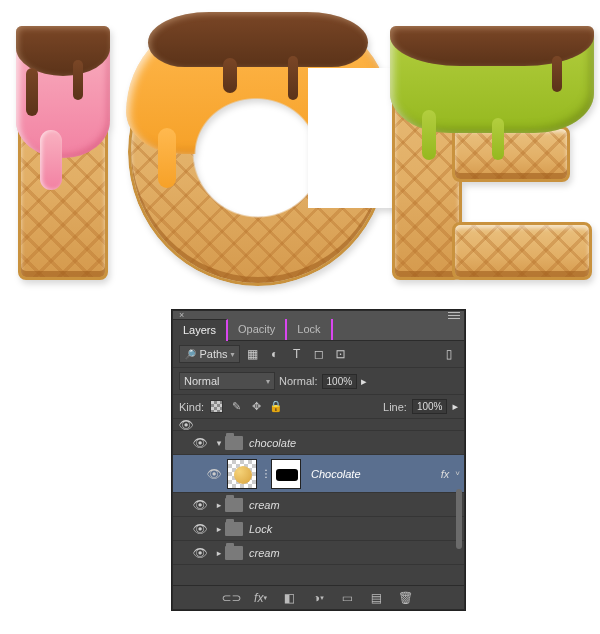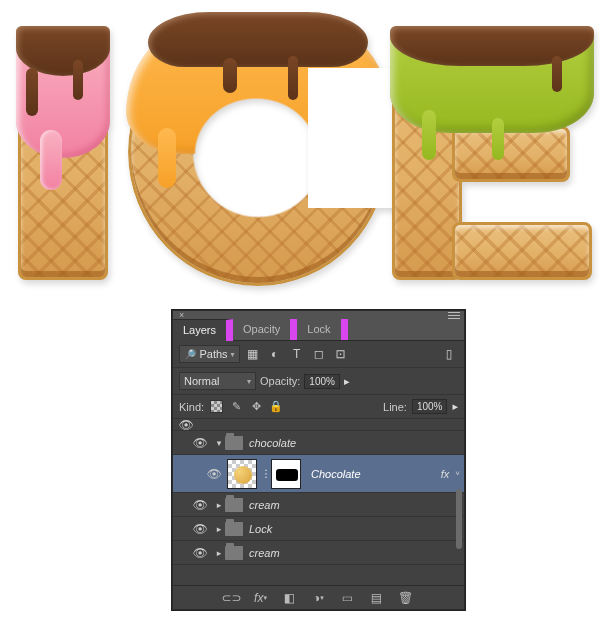--- a/index.html
+++ b/index.html
@@ -134,21 +134,21 @@
   .panel-top .menu-lines {
     position: absolute; right: 4px; top: 1px; width: 12px; height: 7px;
     background: repeating-linear-gradient(#bbb 0 1px, transparent 1px 3px);
   }
   .tabs {
     display: flex; align-items: center; height: 22px; background: #535353;
     border-bottom: 1px solid #2b2b2b;
   }
   .tab {
     padding: 4px 10px 5px; font-size: 11px; color: #bbb;
-    border-right: 7px solid #d946ef;
+    border-right: 2px solid #d946ef;
   }
   .tab.active { background: #414141; color: #eee; border-top: 1px solid #2b2b2b;}
   .row {
     display: flex; align-items: center; gap: 4px;
     padding: 4px 6px;
     background: #414141;
     border-bottom: 1px solid #353535;
   }
   .select {
     background: #4d4d4d; border: 1px solid #333; height: 18px;
@@ -263,25 +263,25 @@
     <div class="icon-btn">▦</div>
     <div class="icon-btn">◐</div>
     <div class="icon-btn">T</div>
     <div class="icon-btn">◻</div>
     <div class="icon-btn">⊡</div>
     <div style="flex:1"></div>
     <div class="icon-btn">▯</div>
   </div>
 
   <div class="row">
-    <div class="select" style="width:77px;">
+    <div class="select" style="width:96px;">
       <span>Normal</span>
       <span class="chev" style="margin-left:auto;">▾</span>
     </div>
-    <span class="label">Opacity:</span>
+    <span class="label">Normal:</span>
     <span class="pct">100%</span>
     <span class="chev">▸</span>
   </div>
 
   <div class="lock-row">
     <span class="label">Kind:</span>
     <span class="mini-ico">
         <span class="checker"></span>
       </span>
     <span class="mini-ico">✎</span>

